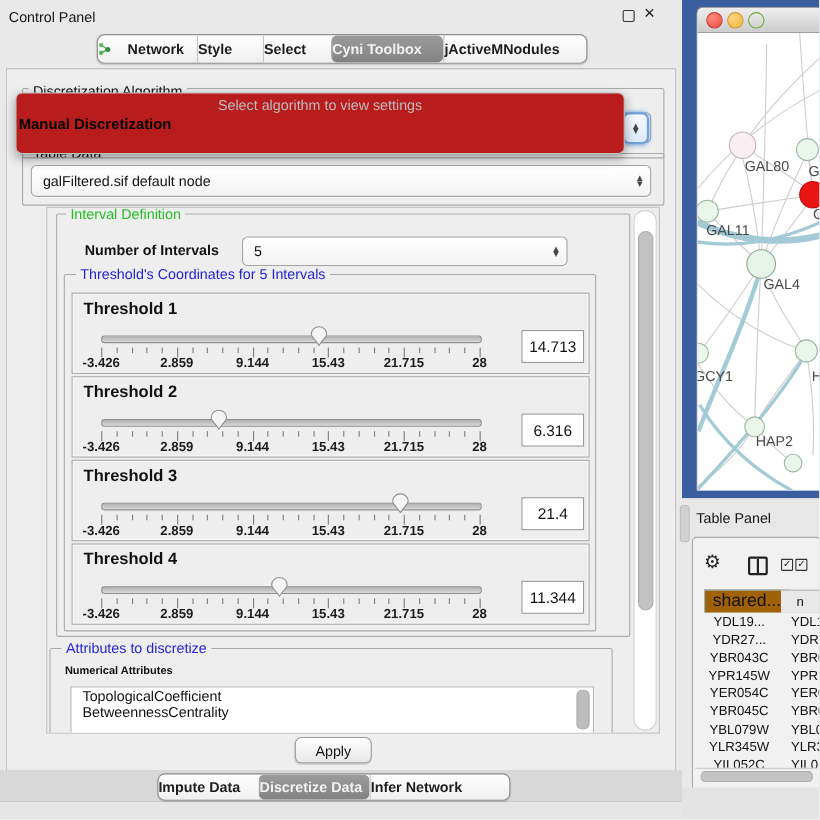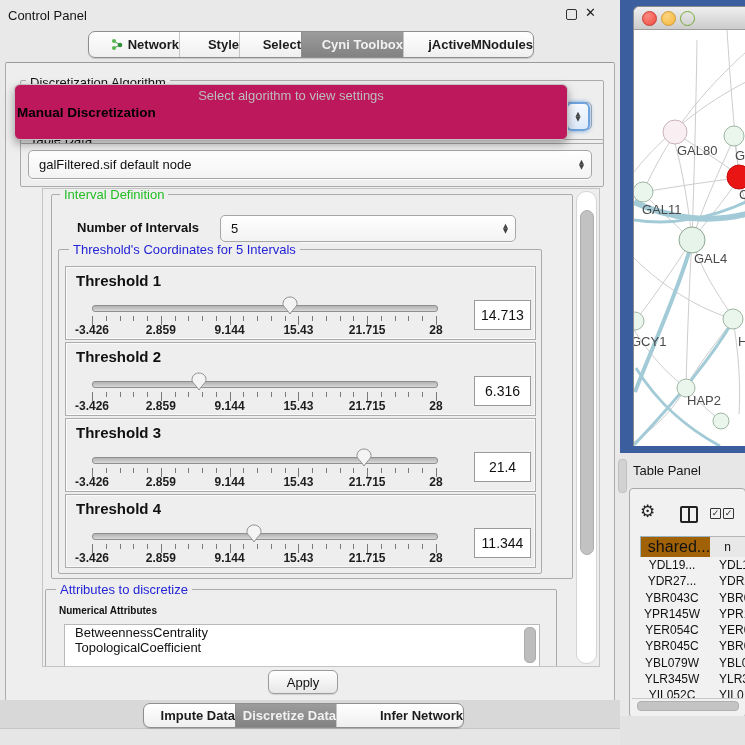--- a/index.html
+++ b/index.html
@@ -7,41 +7,41 @@
         font-family:"Liberation Sans",sans-serif;color:#111;}
   .abs{position:absolute;}
 
   
   .titlebar-text{left:8px;top:8px;font-size:13px;color:#151515;}
   .float-icon{left:566px;top:9px;width:9px;height:9px;border:1.6px solid #333;border-radius:2px;}
   .close-icon{left:585px;top:5px;font-size:13px;font-weight:700;color:#1a1a1a;font-family:"DejaVu Sans",sans-serif;}
 
   .seg{display:flex;position:absolute;border:1px solid #8E8E8E;border-radius:7px;overflow:hidden;
        background:linear-gradient(#FFFFFF,#EFEFEF);box-shadow:0 1px 1px rgba(0,0,0,0.15);}
-  .seg .s{display:flex;align-items:center;justify-content:flex-end;font-size:13px;font-weight:700;
-          color:#1c1c1c;border-left:1px solid #C6C6C6;gap:5px;}
+  .seg .s{display:flex;align-items:center;justify-content:flex-start;font-size:13px;font-weight:700;
+          color:#1c1c1c;border-left:1px solid #C6C6C6;gap:15px;}
   .seg .s:first-child{border-left:none;}
-  .seg .s.sel{background:linear-gradient(#9C9C9C,#828282);color:#F2F2F2;border-left-color:#8E8E8E;}
+  .seg .s.sel{background:linear-gradient(#9C9C9C,#828282);color:#F2F2F2;border-left-color:#8E8E8E;border-radius:6px;}
 
   .inner-panel{left:5px;top:62px;width:608px;height:637px;background:#EEEEEE;
                border:1px solid #ACACAC;border-top-color:#9A9A9A;border-radius:2px;}
 
   .group{position:absolute;border:1px solid #ABABAB;border-radius:2px;}
   .gtitle{position:absolute;font-size:13px;background:#EEEEEE;padding:0 4px;white-space:nowrap;text-align:right;}
   .gtitle.green{color:#23BE23;}
   .gtitle.blue{color:#2424D6;}
 
   .combo{position:absolute;background:linear-gradient(#FFFFFF,#F3F3F3);border:1px solid #A6A6A6;
          border-radius:5px;font-size:13px;display:flex;align-items:center;box-shadow:0 1px 0 rgba(255,255,255,.8);}
   .combo .val{padding-left:10px;}
   .stepper{position:absolute;right:7px;top:50%;transform:translateY(-50%);display:flex;flex-direction:column;
            align-items:center;line-height:5px;font-size:6.5px;color:#444;font-family:"DejaVu Sans",sans-serif;}
 
   
-  .popup{left:14px;top:84px;width:552px;height:54px;background:#be185d;border:1px solid #C2C2C2;
+  .popup{left:14px;top:84px;width:552px;height:54px;background:#b91c1c;border:1px solid #C2C2C2;
          border-radius:6px;box-shadow:0 4px 10px rgba(0,0,0,0.35);z-index:50;}
   .popup .hint{position:absolute;left:0;right:0;top:3px;text-align:center;color:#BDBDBD;font-size:13px;}
   .popup .opt1{position:absolute;left:2px;top:20px;font-size:13.5px;font-weight:700;color:#000;}
   .popup .opt2{position:absolute;left:2px;top:37px;font-size:13.5px;color:#000;}
 
   .focus-ring{left:566px;top:102px;width:20px;height:25px;border:2px solid #6FA3DE;border-radius:6px;
               background:linear-gradient(#F7FAFF,#DCE9FA);box-shadow:0 0 4px rgba(90,150,220,.9);z-index:40;
               display:flex;align-items:center;justify-content:center;}
   .focus-ring .stepper{position:static;transform:none;}
 
@@ -367,22 +367,22 @@
             </div>
           <div class="vbox">11.344</div>
         </div>
       </div>
     </div>
 
     <div class="group" style="left:2px;top:400px;width:510px;height:90px;background:#EEEEEE;">
       <div class="gtitle blue" style="left:10px;top:-8px;">Attributes to discretize</div>
       <div class="abs" style="left:13px;top:15px;font-size:10px;font-weight:700;">Numerical Attributes</div>
       <div class="attrlist" style="left:18px;top:34px;width:474px;height:54px;">
+          <div class="li">TopologicalCoefficient</div>
           <div class="li">BetweennessCentrality</div>
-          <div class="li">TopologicalCoefficient</div>
         </div>
       <div class="lthumb" style="left:478px;top:37px;"></div>
     </div>
 
     <div class="vtrack" style="left:533px;top:2px;width:19px;height:471px;">
       <div class="vthumb" style="left:3px;top:18px;width:12px;height:343px;"></div>
     </div>
   </div>
 
   <div class="btn" style="left:268px;top:670px;width:68px;height:22px;">

